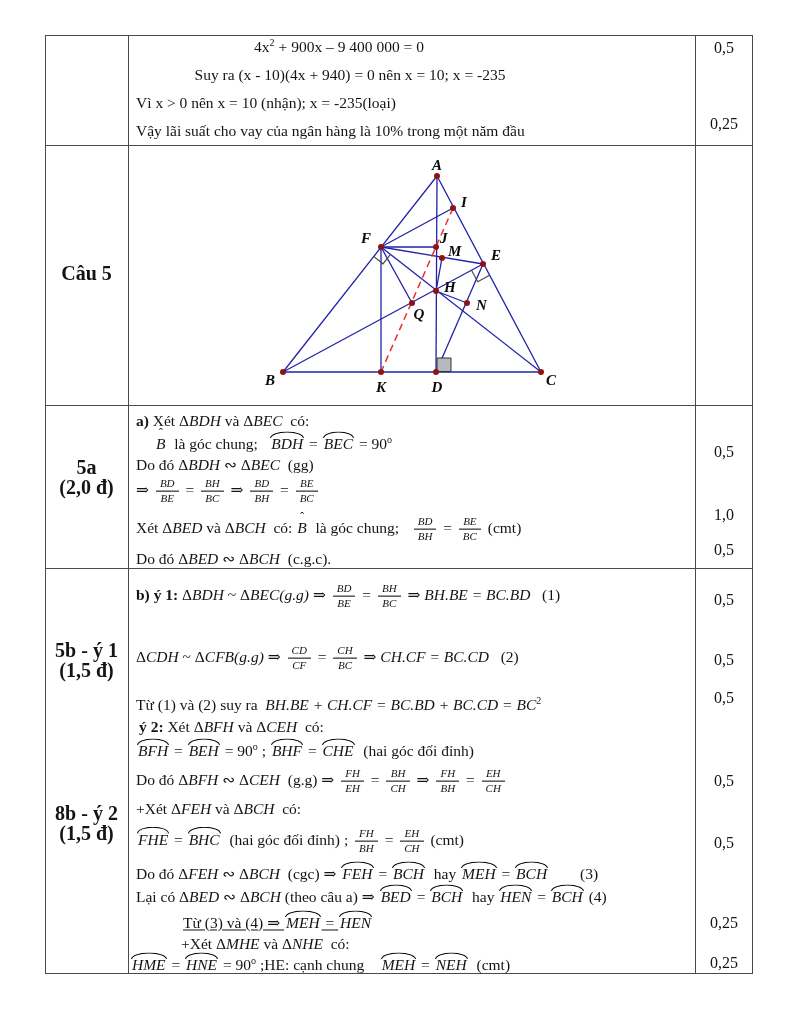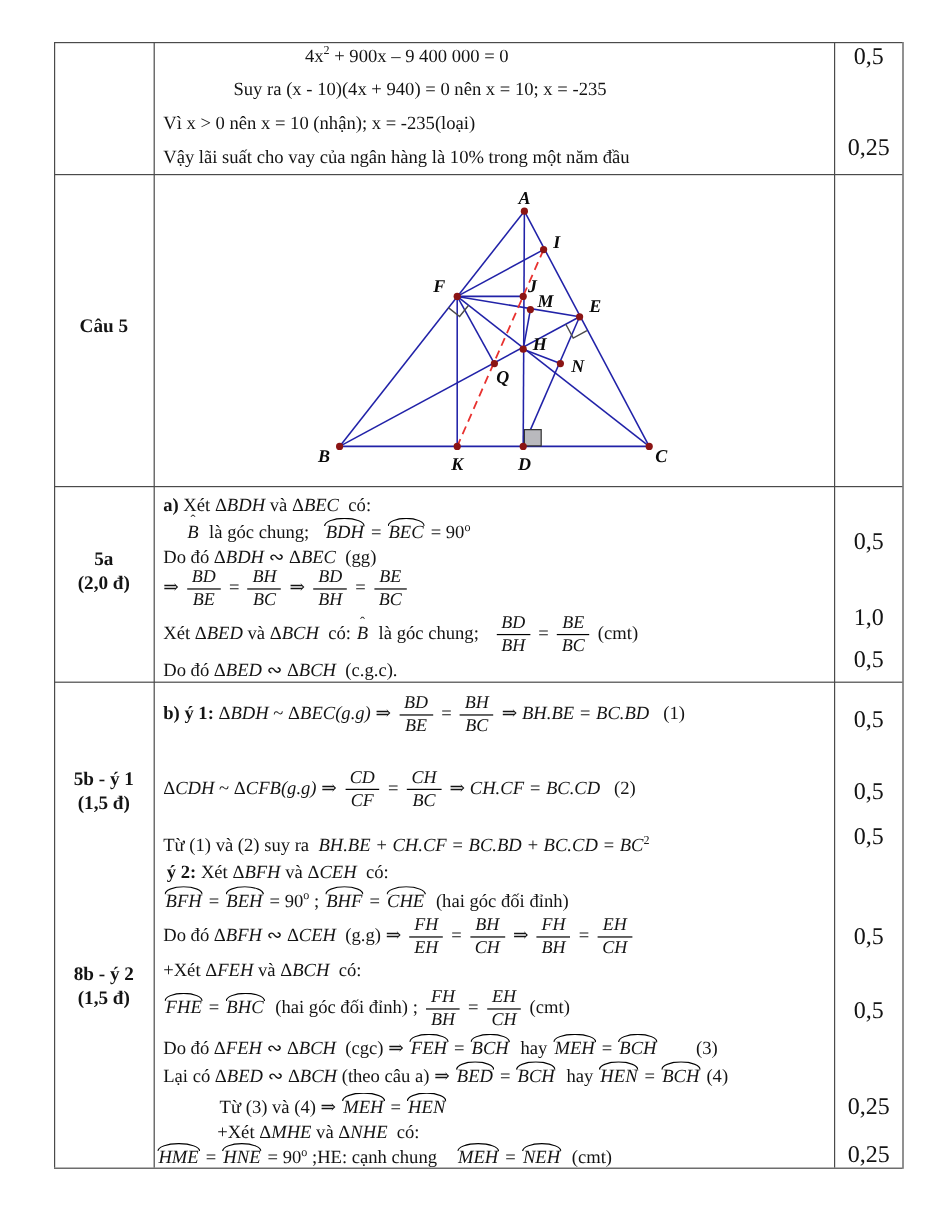--- a/index.html
+++ b/index.html
@@ -13,26 +13,26 @@
   .b{font-weight:bold;}
   sup.s{font-size:0.65em;vertical-align:super;line-height:0;}
   .hat{position:relative;display:inline-block;font-style:italic;padding:0 1px;}
   .hat::after{content:"ˆ";position:absolute;left:50%;top:-0.62em;transform:translateX(-50%);
               font-size:0.8em;font-style:normal;}
   .arc{position:relative;display:inline-block;font-style:italic;padding:0 2px;}
   .arc::before{content:"";position:absolute;left:1px;right:1px;top:-4px;height:6px;
                border-top:1.4px solid #000;border-left:1.4px solid #000;border-right:1.4px solid #000;
                border-radius:50% 50% 0 0 / 100% 100% 0 0;}
   .frac{display:inline-block;vertical-align:middle;text-align:center;font-style:italic;
-        line-height:1.08;margin:0 3px;font-size:15px;}
+        line-height:1.08;margin:0 3px;font-size:11px;}
   .frac .fn{display:block;border-bottom:1.2px solid #000;padding:0 4px 1px;}
   .frac .fd{display:block;padding:1px 4px 0;}
-  .score{position:absolute;left:696px;width:56px;text-align:center;transform:translateY(-50%);font-size:20px;}
+  .score{position:absolute;left:696px;width:56px;text-align:center;transform:translateY(-50%);font-size:16px;}
   .qlabel{position:absolute;left:45px;width:83px;text-align:center;transform:translateY(-50%);
-          font-weight:bold;font-size:16px;line-height:20px;}
+          font-weight:bold;font-size:20px;line-height:20px;}
   svg{position:absolute;left:0;top:0;}
 </style>
 </head>
 <body>
 
 <div class="page">
   <div id="borders">
       <div class="bline" style="left: 45px; top: 35px; width: 707px; height: 1px;"></div>
       <div class="bline" style="left: 45px; top: 973px; width: 707px; height: 1px;"></div>
       <div class="bline" style="left: 45px; top: 35px; width: 1px; height: 938px;"></div>
@@ -120,21 +120,21 @@
       <div class="line" style="left: 136px; top: 596px;"><span class="b">b) ý 1: </span><span><span class="t">Δ</span><span class="i">BDH</span></span><span class="t"> ~ </span><span><span class="t">Δ</span><span class="i">BEC</span></span><span class="i">(g.g)</span><span class="t"> ⇒ </span><span class="frac"><span class="fn">BD</span><span class="fd">BE</span></span><span class="t"> = </span><span class="frac"><span class="fn">BH</span><span class="fd">BC</span></span><span class="t"> ⇒ </span><span class="i">BH.BE = BC.BD</span><span class="t">   (1)</span></div>
       <div class="line" style="left: 136px; top: 658px;"><span><span class="t">Δ</span><span class="i">CDH</span></span><span class="t"> ~ </span><span><span class="t">Δ</span><span class="i">CFB</span></span><span class="i">(g.g)</span><span class="t"> ⇒ </span><span class="frac"><span class="fn">CD</span><span class="fd">CF</span></span><span class="t"> = </span><span class="frac"><span class="fn">CH</span><span class="fd">BC</span></span><span class="t"> ⇒ </span><span class="i">CH.CF = BC.CD</span><span class="t">   (2)</span></div>
       <div class="line" style="left: 136px; top: 705px;"><span class="t">Từ (1) và (2) suy ra  </span><span class="i">BH.BE + CH.CF = BC.BD + BC.CD = BC</span><sup class="s">2</sup></div>
       <div class="line" style="left: 139px; top: 727px;"><span class="b">ý 2:</span><span class="t"> Xét </span><span><span class="t">Δ</span><span class="i">BFH</span></span><span class="t"> và </span><span><span class="t">Δ</span><span class="i">CEH</span></span><span class="t">  có:</span></div>
       <div class="line" style="left: 136px; top: 751px;"><span class="arc"><span class="i">BFH</span></span><span class="t"> = </span><span class="arc"><span class="i">BEH</span></span><span class="t"> = 90</span><sup class="s">o</sup><span class="t"> ; </span><span class="arc"><span class="i">BHF</span></span><span class="t"> = </span><span class="arc"><span class="i">CHE</span></span><span class="t">  (hai góc đối đỉnh)</span></div>
       <div class="line" style="left: 136px; top: 781px;"><span class="t">Do đó </span><span><span class="t">Δ</span><span class="i">BFH</span></span><span class="t"> ∾ </span><span><span class="t">Δ</span><span class="i">CEH</span></span><span class="t">  (g.g) ⇒ </span><span class="frac"><span class="fn">FH</span><span class="fd">EH</span></span><span class="t"> = </span><span class="frac"><span class="fn">BH</span><span class="fd">CH</span></span><span class="t"> ⇒ </span><span class="frac"><span class="fn">FH</span><span class="fd">BH</span></span><span class="t"> = </span><span class="frac"><span class="fn">EH</span><span class="fd">CH</span></span></div>
       <div class="line" style="left: 136px; top: 809px;"><span class="t">+Xét </span><span><span class="t">Δ</span><span class="i">FEH</span></span><span class="t"> và </span><span><span class="t">Δ</span><span class="i">BCH</span></span><span class="t">  có:</span></div>
       <div class="line" style="left: 136px; top: 841px;"><span class="arc"><span class="i">FHE</span></span><span class="t"> = </span><span class="arc"><span class="i">BHC</span></span><span class="t">  (hai góc đối đỉnh) ; </span><span class="frac"><span class="fn">FH</span><span class="fd">BH</span></span><span class="t"> = </span><span class="frac"><span class="fn">EH</span><span class="fd">CH</span></span><span class="t"> (cmt)</span></div>
       <div class="line" style="left: 136px; top: 874px;"><span class="t">Do đó </span><span><span class="t">Δ</span><span class="i">FEH</span></span><span class="t"> ∾ </span><span><span class="t">Δ</span><span class="i">BCH</span></span><span class="t">  (cgc) ⇒ </span><span class="arc"><span class="i">FEH</span></span><span class="t"> = </span><span class="arc"><span class="i">BCH</span></span><span class="t">  hay </span><span class="arc"><span class="i">MEH</span></span><span class="t"> = </span><span class="arc"><span class="i">BCH</span></span><span class="t">        (3)</span></div>
       <div class="line" style="left: 136px; top: 897px;"><span class="t">Lại có </span><span><span class="t">Δ</span><span class="i">BED</span></span><span class="t"> ∾ </span><span><span class="t">Δ</span><span class="i">BCH</span></span><span class="t"> (theo câu a) ⇒ </span><span class="arc"><span class="i">BED</span></span><span class="t"> = </span><span class="arc"><span class="i">BCH</span></span><span class="t">  hay </span><span class="arc"><span class="i">HEN</span></span><span class="t"> = </span><span class="arc"><span class="i">BCH</span></span><span class="t"> (4)</span></div>
-      <div class="line" style="left: 183px; top: 923px;"><span class="t">Từ (3) và (4) ⇒ </span><span class="arc"><span class="i">MEH</span></span><span class="t"> = </span><span class="arc"><span class="i">HEN</span></span></div>
+      <div class="line" style="left: 183px; top: 923px; text-decoration: underline;"><span class="t">Từ (3) và (4) ⇒ </span><span class="arc"><span class="i">MEH</span></span><span class="t"> = </span><span class="arc"><span class="i">HEN</span></span></div>
       <div class="line" style="left: 181px; top: 944px;"><span class="t">+Xét </span><span><span class="t">Δ</span><span class="i">MHE</span></span><span class="t"> và </span><span><span class="t">Δ</span><span class="i">NHE</span></span><span class="t">  có:</span></div>
       <div class="line" style="left: 130px; top: 965px;"><span class="arc"><span class="i">HME</span></span><span class="t"> = </span><span class="arc"><span class="i">HNE</span></span><span class="t"> = 90</span><sup class="s">o</sup><span class="t"> ;HE: cạnh chung    </span><span class="arc"><span class="i">MEH</span></span><span class="t"> = </span><span class="arc"><span class="i">NEH</span></span><span class="t">  (cmt)</span></div>
     </div>
   <div id="scol">
       <div class="score" style="top: 48px;">0,5</div>
       <div class="score" style="top: 124px;">0,25</div>
       <div class="score" style="top: 452px;">0,5</div>
       <div class="score" style="top: 515px;">1,0</div>
       <div class="score" style="top: 550px;">0,5</div>
       <div class="score" style="top: 600px;">0,5</div>

